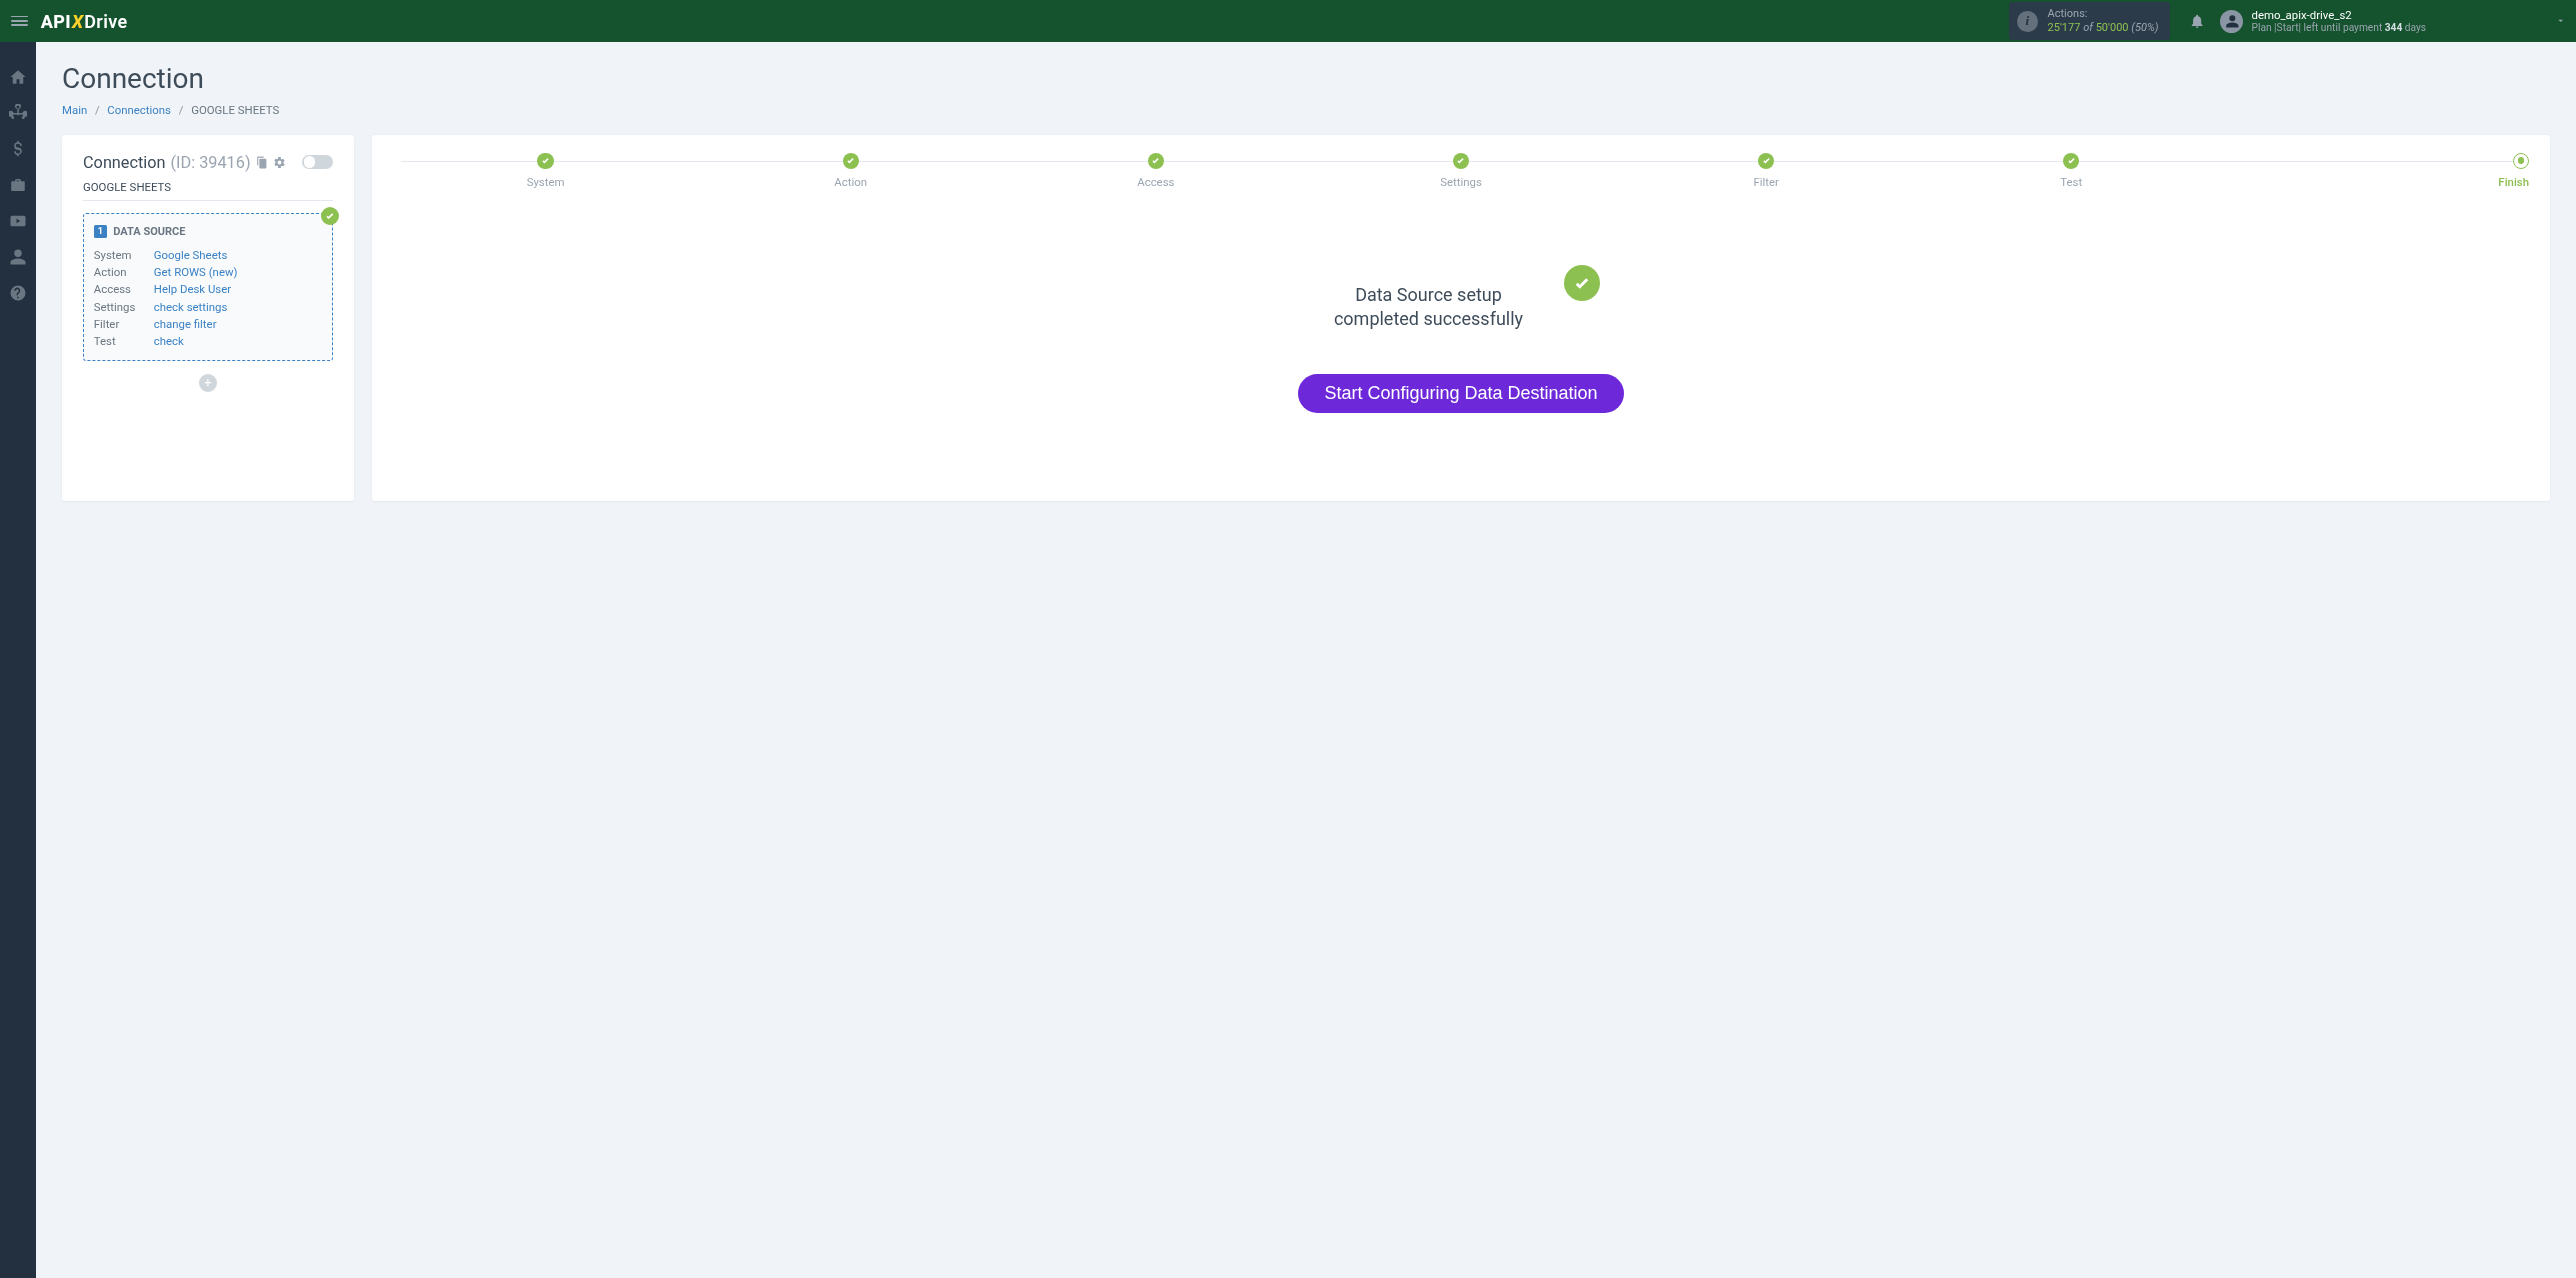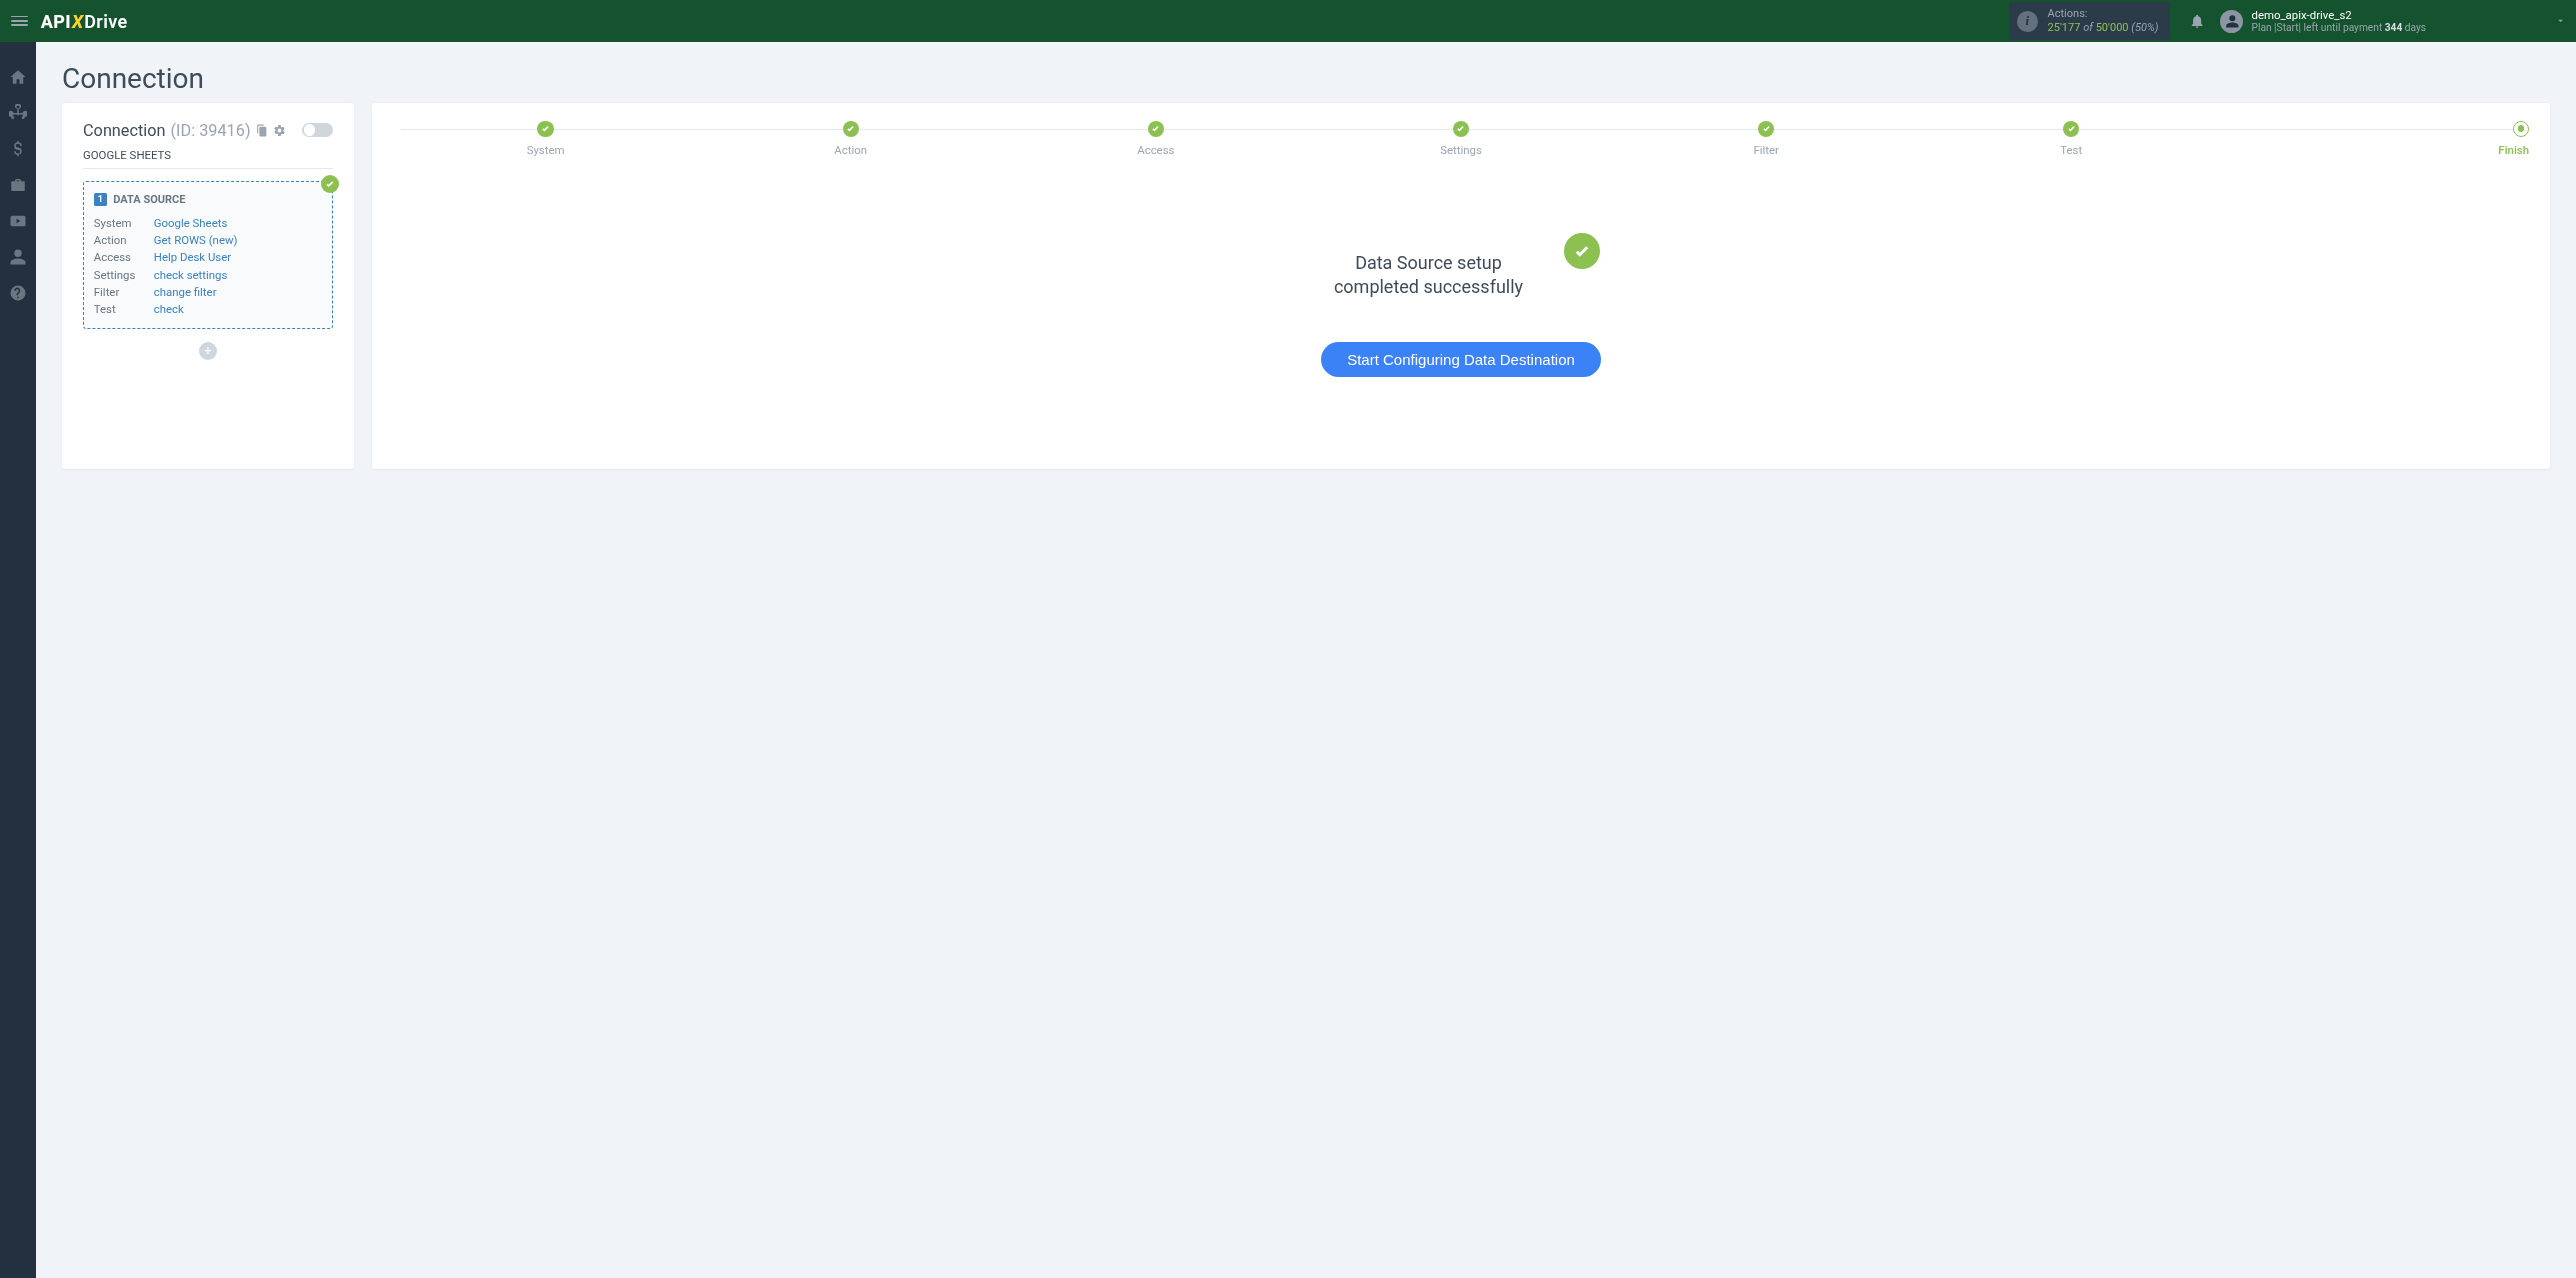--- a/index.html
+++ b/index.html
@@ -310,26 +310,26 @@
 .big-check {
   width: 36px; height: 36px;
   border-radius: 50%;
   display: flex; align-items: center; justify-content: center;
   color: #fff;
 }
 .big-check.green { background: #8cc152; }
 .big-check.gray { background: #b8c0c8; }
 .cta {
   margin-top: 21px;
-  background: #3b82f6;
+  background: #6d28d9;
   color: #fff;
   border: none;
   padding: 9px 26px;
   border-radius: 814px;
-  font-size: 15px;
+  font-size: 18px;
   cursor: pointer;
 }
 
 svg { display: block; }
 </style>
 </head>
 <body>
 
 <div class="topbar">
   <div class="hamburger">
@@ -397,20 +397,27 @@
     <svg class="nav-icon" viewBox="0 0 24 24" fill="currentColor">
         <path d="M12 12a5 5 0 1 0-5-5 5 5 0 0 0 5 5zm0 2c-3.33 0-10 1.67-10 5v3h20v-3c0-3.33-6.67-5-10-5z"></path>
       </svg>
     <svg class="nav-icon" viewBox="0 0 24 24" fill="currentColor">
         <path d="M12 2a10 10 0 1 0 10 10A10 10 0 0 0 12 2zm1 17h-2v-2h2zm1.07-7.75l-.9.92A3.4 3.4 0 0 0 12 15h-2v-.5a4 4 0 0 1 1.17-2.83l1.24-1.26A2 2 0 1 0 9 9H7a4 4 0 1 1 7.07 2.25z"></path>
       </svg>
   </div>
 
   <div class="main">
     <h1 class="page-title">Connection</h1>
+    <div class="breadcrumb">
+      <a href="#">Main</a>
+      <span class="sep">/</span>
+      <a href="#">Connections</a>
+      <span class="sep">/</span>
+      <span class="current">GOOGLE SHEETS</span>
+    </div>
 
     <div class="columns">
       <div class="card left">
         <div class="conn-header">
           <span>Connection</span>
           <span class="idtxt">(ID: 39416)</span>
           <svg class="mini-icon" viewBox="0 0 24 24" fill="currentColor">
               <path d="M16 1H6a2 2 0 0 0-2 2v14h2V3h10zm3 4H10a2 2 0 0 0-2 2v14a2 2 0 0 0 2 2h9a2 2 0 0 0 2-2V7a2 2 0 0 0-2-2z"></path>
             </svg>
           <svg class="mini-icon" viewBox="0 0 24 24" fill="currentColor">

